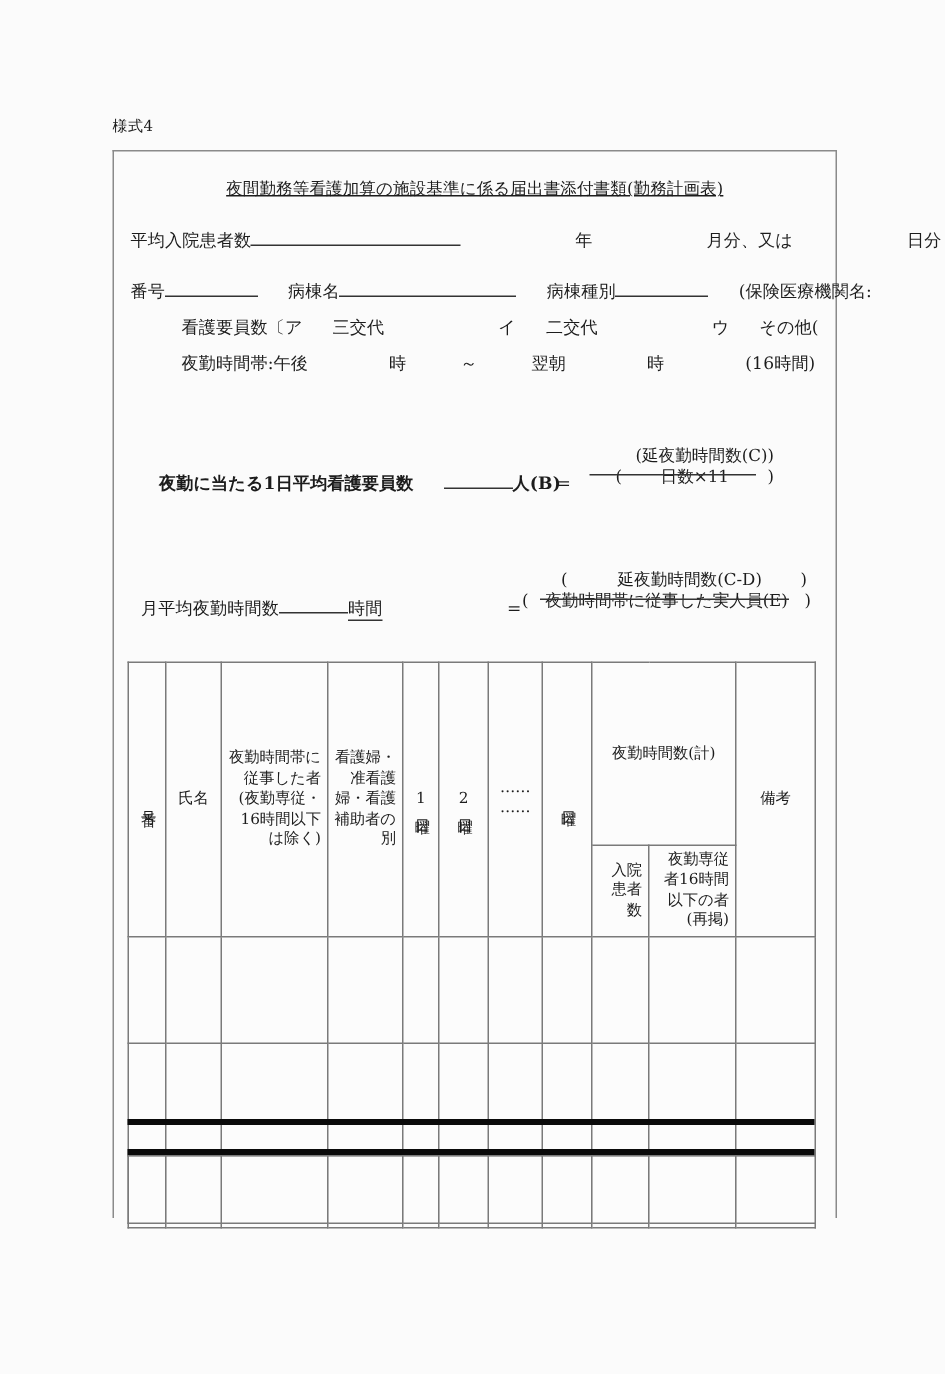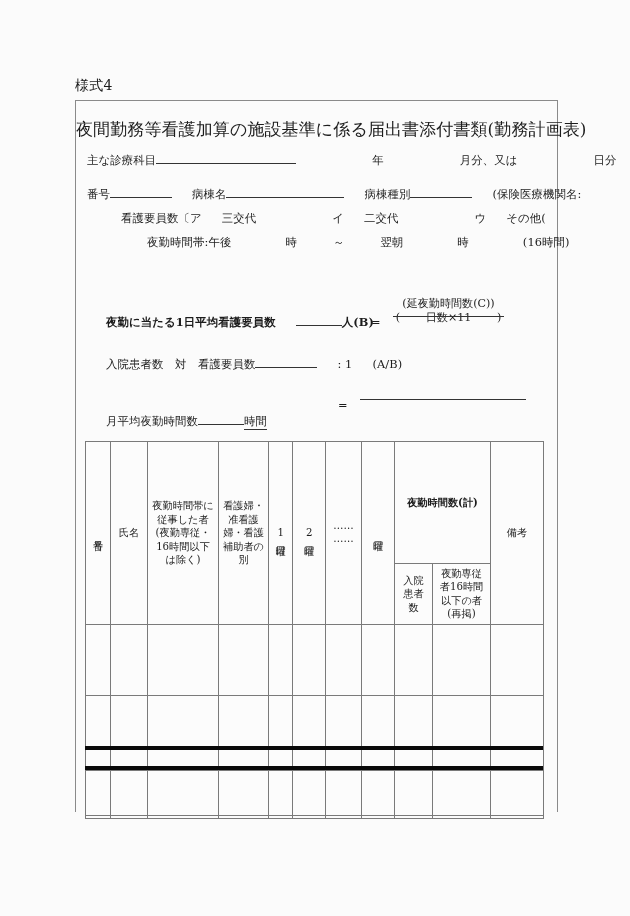--- a/index.html
+++ b/index.html
@@ -19,21 +19,21 @@
   .page {
     position: absolute;
     inset: 0;
   }
 
   
   .form-no {
     position: absolute;
     left: 75px;
     top: 77px;
-    font-size: 14px;
+    font-size: 10px;
     letter-spacing: 0.3px;
     white-space: nowrap;
   }
 
   
   .frame {
     position: absolute;
     left: 75px;
     top: 100px;
     width: 483px;
@@ -44,23 +44,24 @@
     box-sizing: border-box;
   }
 
   
   .doc-title {
     position: absolute;
     left: 0;
     right: 0;
     top: 17px;
     text-align: center;
-    font-size: 17px;
+    font-size: 11px;
     letter-spacing: 0.1px;
     white-space: nowrap;
+    text-decoration: underline;
   }
 
   
   .line {
     position: absolute;
     font-size: 11.4px;
     white-space: nowrap;
     letter-spacing: 0.1px;
   }
   .u {
@@ -76,21 +77,21 @@
   .sp-sm { display:inline-block; width: 20px; }
   .sp-md { display:inline-block; width: 36px; }
   .sp-lg { display:inline-block; width: 54px; }
   .sp-xl { display:inline-block; width: 76px; }
 
   
   .frac {
     position: absolute;
     font-size: 11.1px;
     white-space: nowrap;
-    text-align: center;
+    text-align: right;
     line-height: 1.28;
   }
   .frac .num, .frac .den {
     display: block;
   }
   .eq {
     position: absolute;
     font-size: 11.4px;
   }
 
@@ -127,21 +128,21 @@
     padding: 3px 1px;
   }
   .hdr-tall { height: 122px; }
   .body-row-1 td { height: 66px; }
   .body-row-2 td { height: 70px; }
   .body-row-3 td { height: 43px; }
 
   .cell-wrap {
     display: block;
     padding: 1px 2px;
-    text-align: center;
+    text-align: right;
     line-height: 1.32;
   }
   .cell-center { text-align: center; }
 
   
   .thickbar {
     position: absolute;
     left: 85px;
     width: 458px;
     height: 4px;
@@ -171,54 +172,55 @@
 
 <div class="page">
 
   <div class="form-no">様式4</div>
 
   <div class="frame">
 
     <div class="doc-title">夜間勤務等看護加算の施設基準に係る届出書添付書類(勤務計画表)</div>
 
     <div class="line" style="left:11px; top:52px;">
-      <span>主な診療科目</span><span class="u u-xl"></span><span class="sp-xl"></span><span>年</span><span class="sp-xl"></span><span>月分、又は</span><span class="sp-xl"></span><span>日分</span>
+      <span>平均入院患者数</span><span class="u u-xl"></span><span class="sp-xl"></span><span>年</span><span class="sp-xl"></span><span>月分、又は</span><span class="sp-xl"></span><span>日分</span>
     </div>
 
     <div class="line" style="left:11px; top:86px;">
       <span>番号</span><span class="u u-md"></span><span class="sp-sm"></span><span>病棟名</span><span class="u u-lg"></span><span class="sp-sm"></span><span>病棟種別</span><span class="u u-md"></span><span class="sp-sm"></span><span>(保険医療機関名:</span><span class="sp-xl"></span><span class="sp-sm"></span>
     </div>
 
     <div class="line" style="left:45px; top:110px;">
       <span>看護要員数〔ア</span><span class="sp-sm"></span><span>三交代</span><span class="sp-xl"></span><span>イ</span><span class="sp-sm"></span><span>二交代</span><span class="sp-xl"></span><span>ウ</span><span class="sp-sm"></span><span>その他(</span><span class="sp-xl"></span><span class="sp-xl"></span>
     </div>
 
-    <div class="line" style="left:45px; top:134px;margin-left:26px;">
+    <div class="line" style="left:45px; top:134px;">
       <span>夜勤時間帯:午後</span><span class="sp-lg"></span><span>時</span><span class="sp-md"></span><span>～</span><span class="sp-md"></span><span>翌朝</span><span class="sp-lg"></span><span>時</span><span class="sp-lg"></span><span>(16時間)</span>
     </div>
 
 
     <div class="line" style="left:30px; top:214px;font-weight:bold;">
       <span>夜勤に当たる1日平均看護要員数</span><span class="sp-sm"></span><span class="u u-num"></span><span>人</span><span>(B)</span>
     </div>
     <div class="eq" style="left:295px; top:214px;">=</div>
     <div class="frac" style="left:305px; top:196px; width:135px;">
       <span class="num">(延夜勤時間数(C))</span>
       <span class="den">(　　 日数×11　　 )</span>
     </div>
     <div class="fracline" style="left:317px; top:215px; width:111px;"></div>
 
-    <div class="line" style="left:30px; top:256px;">
-      <span>入院患者数　対　看護要員数</span><span class="u u-md"></span><span class="sp-sm"></span><span>: 1</span><span class="sp-sm"></span><span>(A/B)</span>
-    </div>
-
-    <div class="line" style="left:30px; top:297px;margin-top:16px;">
+
+    <div class="line" style="left:18px; top:297px;">
       <span>月平均夜勤時間数</span><span class="u u-num"></span><span class="u" style="width:auto;">時間</span>
     </div>
     <div class="eq" style="left:262px; top:297px;">=</div>
+    <div class="frac" style="left:272px; top:279px; width:190px;">
+      <span class="num">(　　　延夜勤時間数(C-D)　　 )</span>
+      <span class="den">(　夜勤時間帯に従事した実人員(E)　)</span>
+    </div>
     <div class="fracline" style="left:284px; top:298px; width:166px;"></div>
 
   </div>
 
   <table class="sched">
     <colgroup>
       <col style="width:25px">
       <col style="width:37px">
       <col style="width:71px">
       <col style="width:50px">
@@ -240,21 +242,21 @@
         <th rowspan="2">
           <span class="cell-wrap">看護婦・准看護婦・看護補助者の別</span>
         </th>
         <th class="vert" rowspan="2">1日曜</th>
         <th class="vert" rowspan="2">2日曜</th>
         <th rowspan="2">
           <span>……</span><br>
           <span>……</span>
         </th>
         <th class="vert" rowspan="2">日曜</th>
-        <th colspan="2" style="height:38px;font-weight:bold;">
+        <th colspan="2" style="height:38px;">
           <span class="cell-wrap cell-center">夜勤時間数(計)</span>
         </th>
         <th rowspan="2">備考</th>
       </tr>
       <tr>
         <th>
           <span class="cell-wrap">入院患者数</span>
         </th>
         <th>
           <span class="cell-wrap">夜勤専従者16時間以下の者(再掲)</span>

